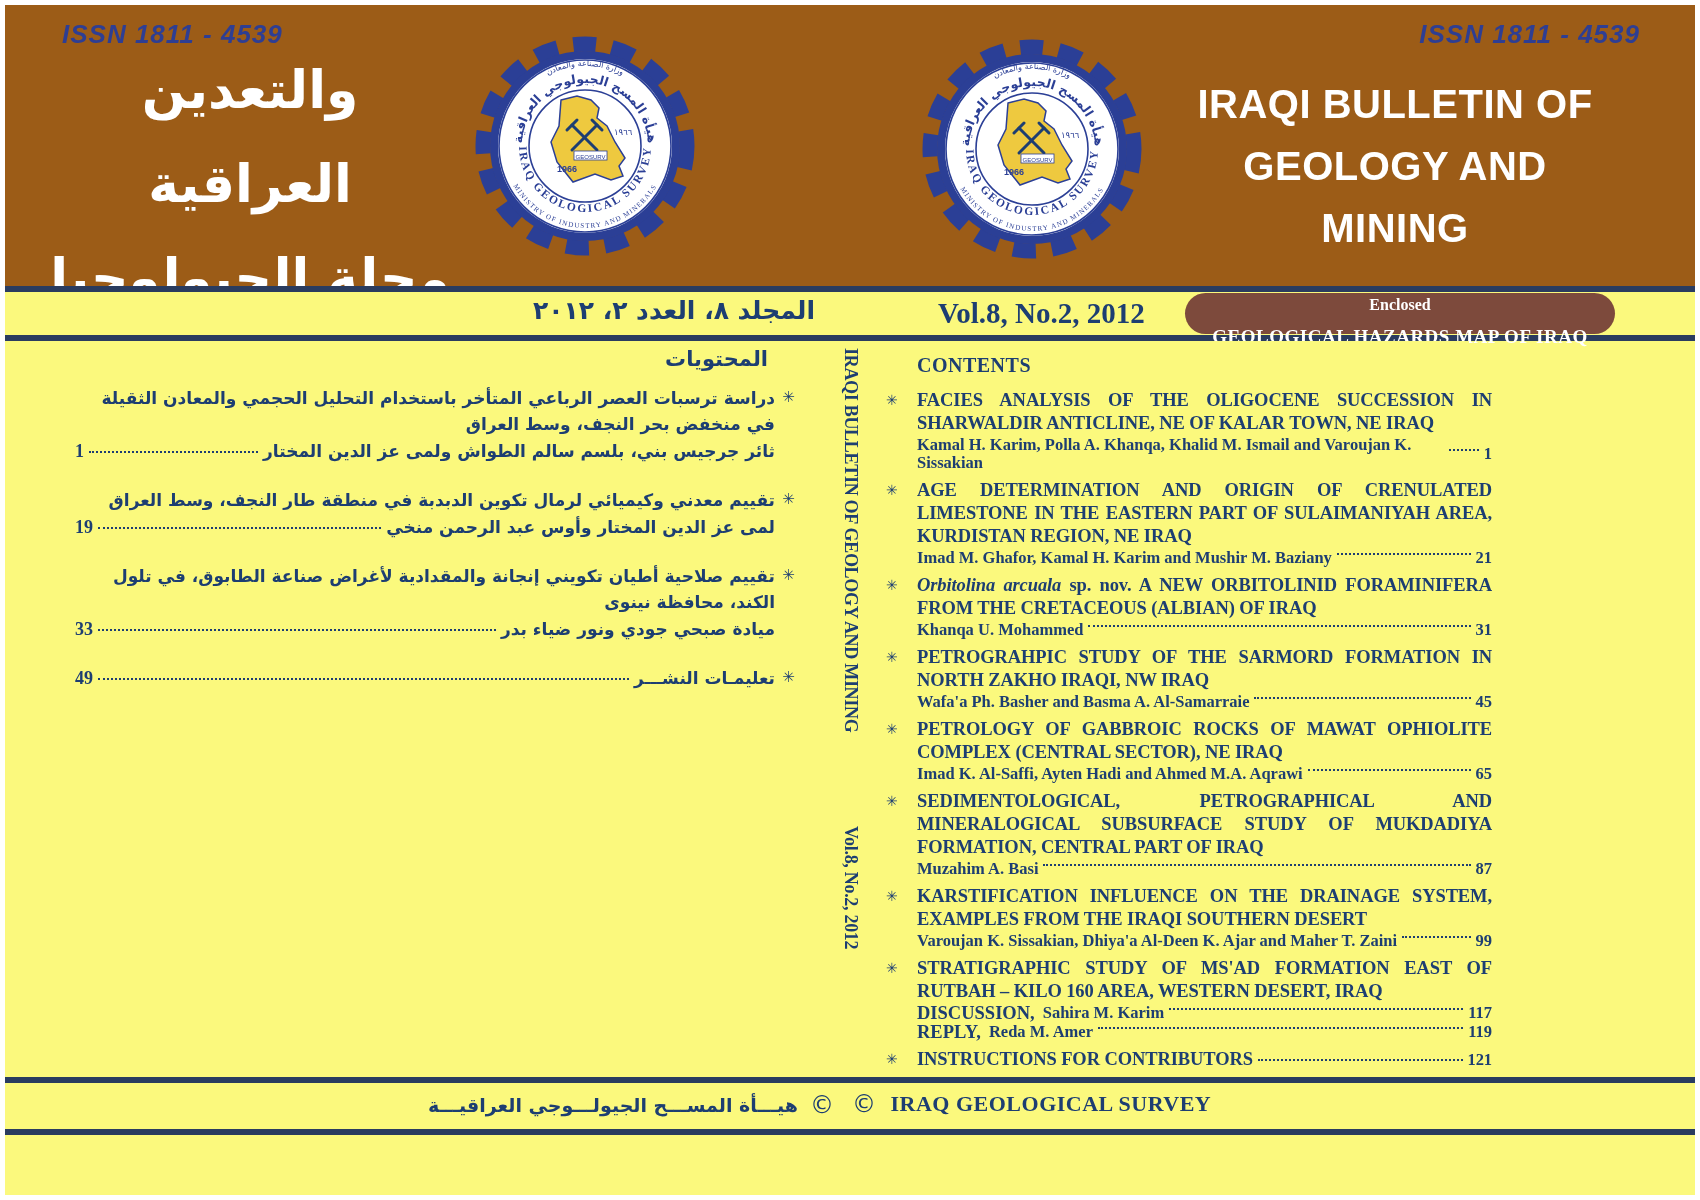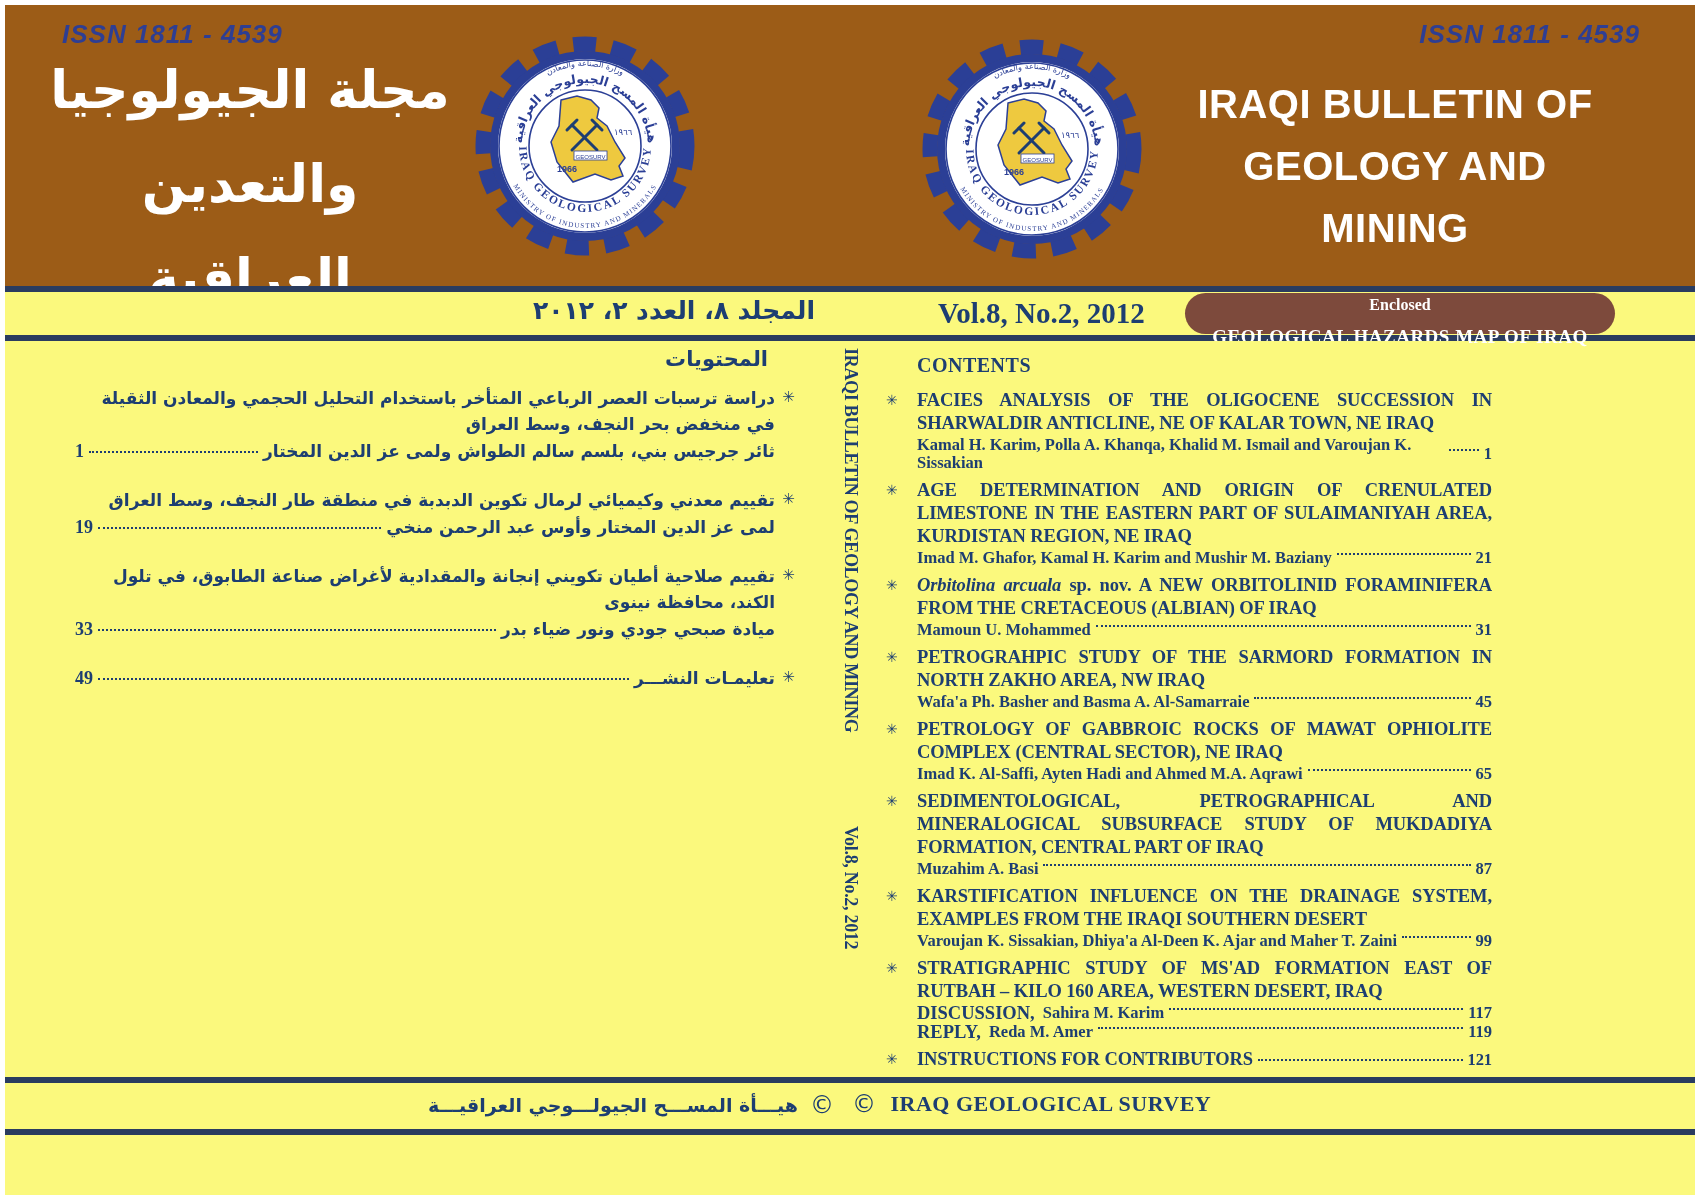--- a/index.html
+++ b/index.html
@@ -83,22 +83,22 @@
 </head>
 <body>
 
 <div class="page">
 
   <div class="header">
     <div class="issn issn-left">ISSN 1811 - 4539</div>
     <div class="issn issn-right">ISSN 1811 - 4539</div>
 
     <div class="title-ar">
+      <div>والتعدين العراقية</div>
       <div>مجلة الجيولوجيا</div>
-      <div>والتعدين العراقية</div>
     </div>
 
     <svg class="logo logo-left" viewBox="0 0 224 224">
       <defs>
         <path id="La-t2" d="M 32,112 A 80,80 0 0 1 192,112"></path>
         <path id="La-t1" d="M 49,112 A 63,63 0 0 1 175,112"></path>
         <path id="La-b1" d="M 46,112 A 66,66 0 0 0 178,112"></path>
         <path id="La-b2" d="M 30,112 A 82,82 0 0 0 194,112"></path>
       </defs>
       <circle cx="112" cy="112" r="102" fill="none" stroke="#2b3f96" stroke-width="15" stroke-dasharray="23 16"></circle>
@@ -307,33 +307,33 @@
           <div class="entry">
             <span class="ast">✳</span>
             <div class="body">
               <div class="title">
                 <i>Orbitolina arcuala</i><span> sp. nov. A NEW ORBITOLINID FORAMINIFERA FROM THE CRETACEOUS (ALBIAN) OF IRAQ</span>
               </div>
               <div class="rows">
 
                   <div class="row">
 
-                    <span class="auth">Mamoun U. Mohammed</span>
+                    <span class="auth">Khanqa U. Mohammed</span>
                     <span class="dots"></span>
                     <span class="pg">31</span>
                   </div>
                 </div>
             </div>
           </div>
 
           <div class="entry">
             <span class="ast">✳</span>
             <div class="body">
               <div class="title">
-                <span>PETROGRAHPIC STUDY OF THE SARMORD FORMATION IN NORTH ZAKHO AREA, NW IRAQ</span>
+                <span>PETROGRAHPIC STUDY OF THE SARMORD FORMATION IN NORTH ZAKHO IRAQI, NW IRAQ</span>
               </div>
               <div class="rows">
 
                   <div class="row">
 
                     <span class="auth">Wafa'a Ph. Basher  and Basma A.  Al-Samarraie</span>
                     <span class="dots"></span>
                     <span class="pg">45</span>
                   </div>
                 </div>

